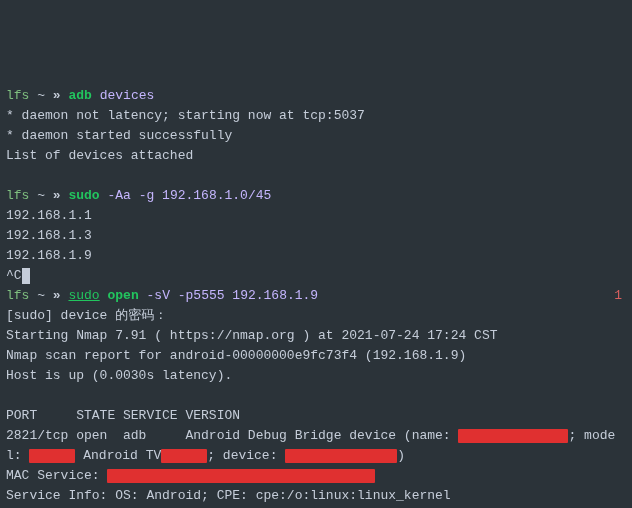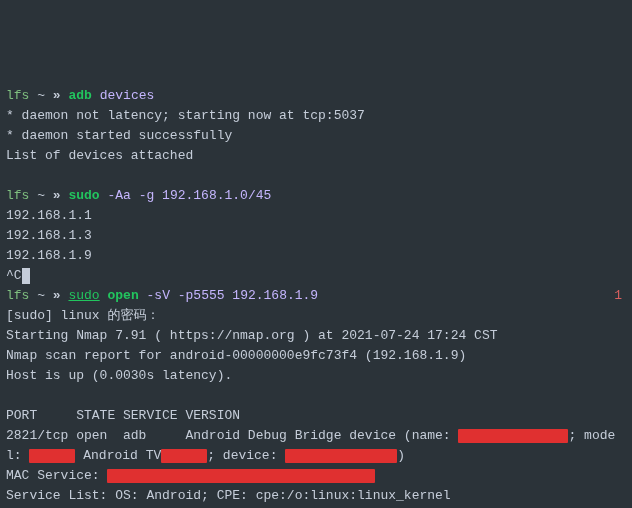--- a/index.html
+++ b/index.html
@@ -40,27 +40,27 @@
 <span class="output">* daemon not latency; starting now at tcp:5037</span>
 <span class="output">* daemon started successfully</span>
 <span class="output">List of devices attached</span>
 
 <span><span class="prompt-user">lfs</span> <span>~</span> <span class="prompt-sep">»</span> <span class="cmd-green">sudo</span> <span class="cmd-args">-Aa -g 192.168.1.0/45</span></span>
 <span class="output">192.168.1.1</span>
 <span class="output">192.168.1.3</span>
 <span class="output">192.168.1.9</span>
 <span class="output">^C</span><span class="cursor-box"></span>
 <span><span class="prompt-user">lfs</span> <span>~</span> <span class="prompt-sep">»</span> <span class="cmd-sudo">sudo</span> <span class="cmd-green">open</span> <span class="cmd-args">-sV -p5555 192.168.1.9</span><span class="exit-code">1</span></span>
-<span class="output">[sudo] linux 的密码：</span>
+<span class="output">[sudo] device 的密码：</span>
 <span class="output">Starting Nmap 7.91 ( https://nmap.org ) at 2021-07-24 17:24 CST</span>
 <span class="output">Nmap scan report for android-00000000e9fc73f4 (192.168.1.9)</span>
 <span class="output">Host is up (0.0030s latency).</span>
 
 <span class="output">PORT     STATE SERVICE VERSION</span>
 <span class="output"><span>2821/tcp open  adb     Android Debug Bridge device (name: </span><span class="redact r1"></span><span>; model:</span> <span class="redact r2"></span><span> Android TV</span><span class="redact r2"></span><span>; device: </span><span class="redact r3"></span><span>)</span></span>
 <span class="output"><span>MAC Service: </span><span class="redact r4"></span></span>
-<span class="output">Service List: OS: Android; CPE: cpe:/o:linux:linux_kernel</span>
+<span class="output">Service Info: OS: Android; CPE: cpe:/o:linux:linux_kernel</span>
 
 
 </div>
 
 
 
 
 </body></html>

